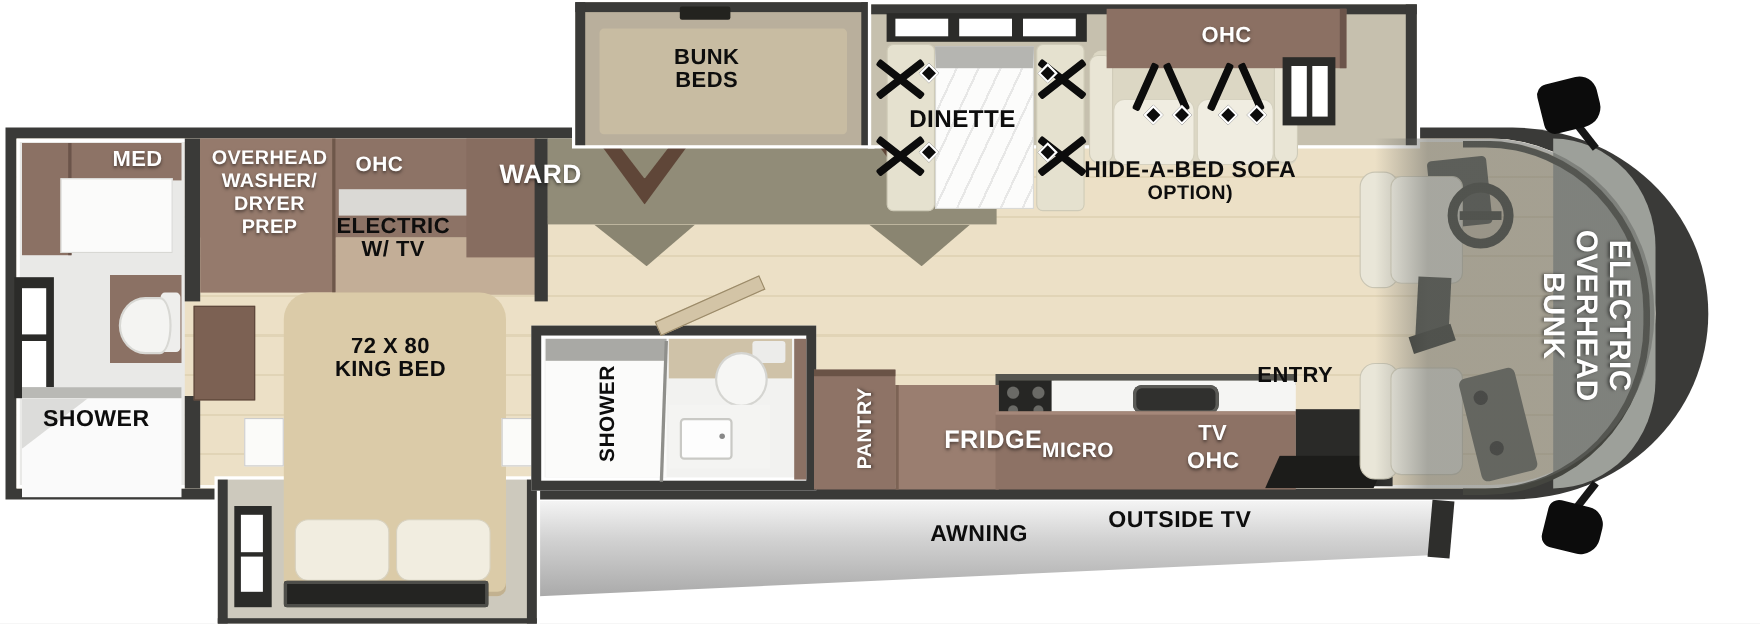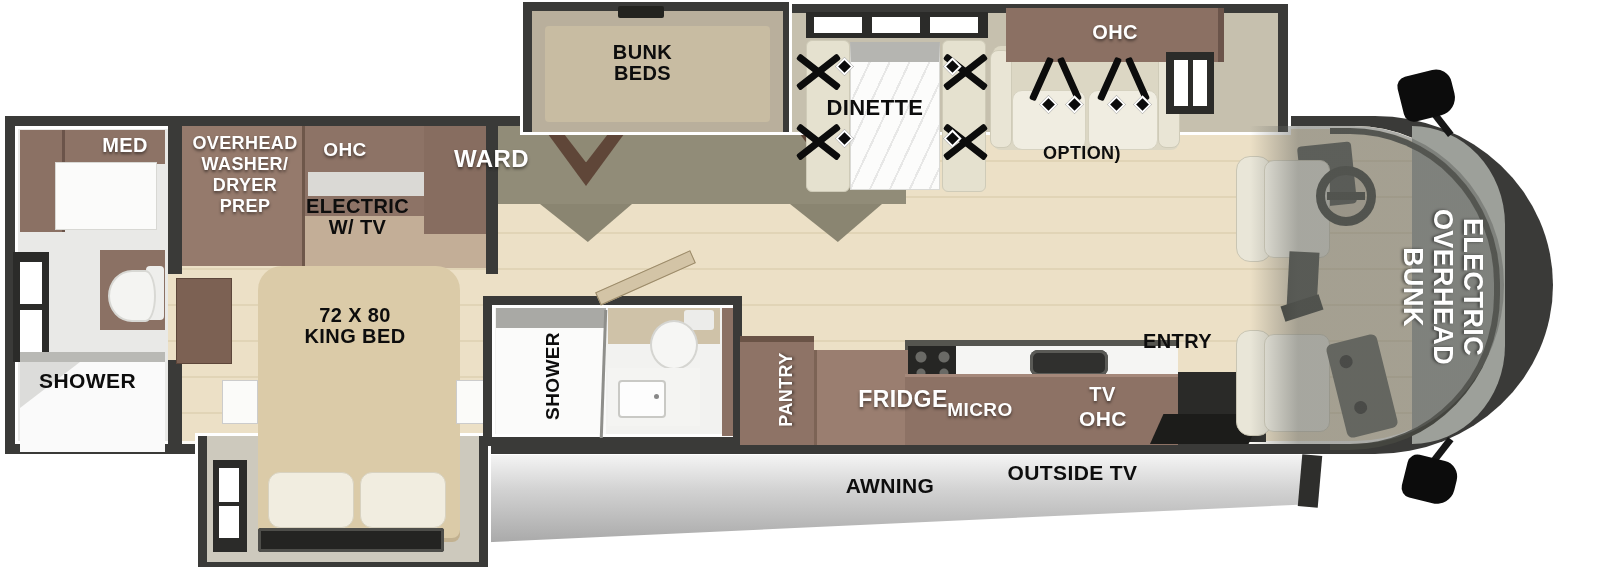--- a/index.html
+++ b/index.html
@@ -180,20 +180,21 @@
   <div class="abs" style="left:1438px;top:436px;width:7px;height:30px;background:#161616;transform:rotate(38deg);z-index:35;"></div>
   <div class="abs" style="left:1404px;top:458px;width:52px;height:44px;background:#0c0c0c;border-radius:10px 16px 18px 10px;transform:rotate(14deg);z-index:35;"></div>
 
   <div class="lbl lblb" style="left:560px;top:42px;width:165px;font-size:20px;">
     <div>BUNK</div>
     <div>BEDS</div>
   </div>
   <div class="lbl lblb" style="left:800px;top:96px;width:150px;font-size:22px;">DINETTE</div>
   <div class="lbl lblw" style="left:1060px;top:22px;width:110px;font-size:20px;">OHC</div>
   <div class="lbl lblb" style="left:958px;top:144px;width:248px;">
+    <div style="font-size:21px;">HIDE-A-BED SOFA</div>
     <div style="font-size:18px;">OPTION)</div>
   </div>
   <div class="lbl lblw" style="left:1323px;top:242px;width:240px;font-size:27px;line-height:30px;transform:rotate(90deg);z-index:36;">
     <div>ELECTRIC</div>
     <div>OVERHEAD</div>
     <div>BUNK</div>
   </div>
   <div class="lbl lblw" style="left:85px;top:135px;width:80px;font-size:20px;">MED</div>
   <div class="lbl lblw" style="left:185px;top:133px;width:120px;font-size:18px;line-height:21px;">
     <div>OVERHEAD</div>

